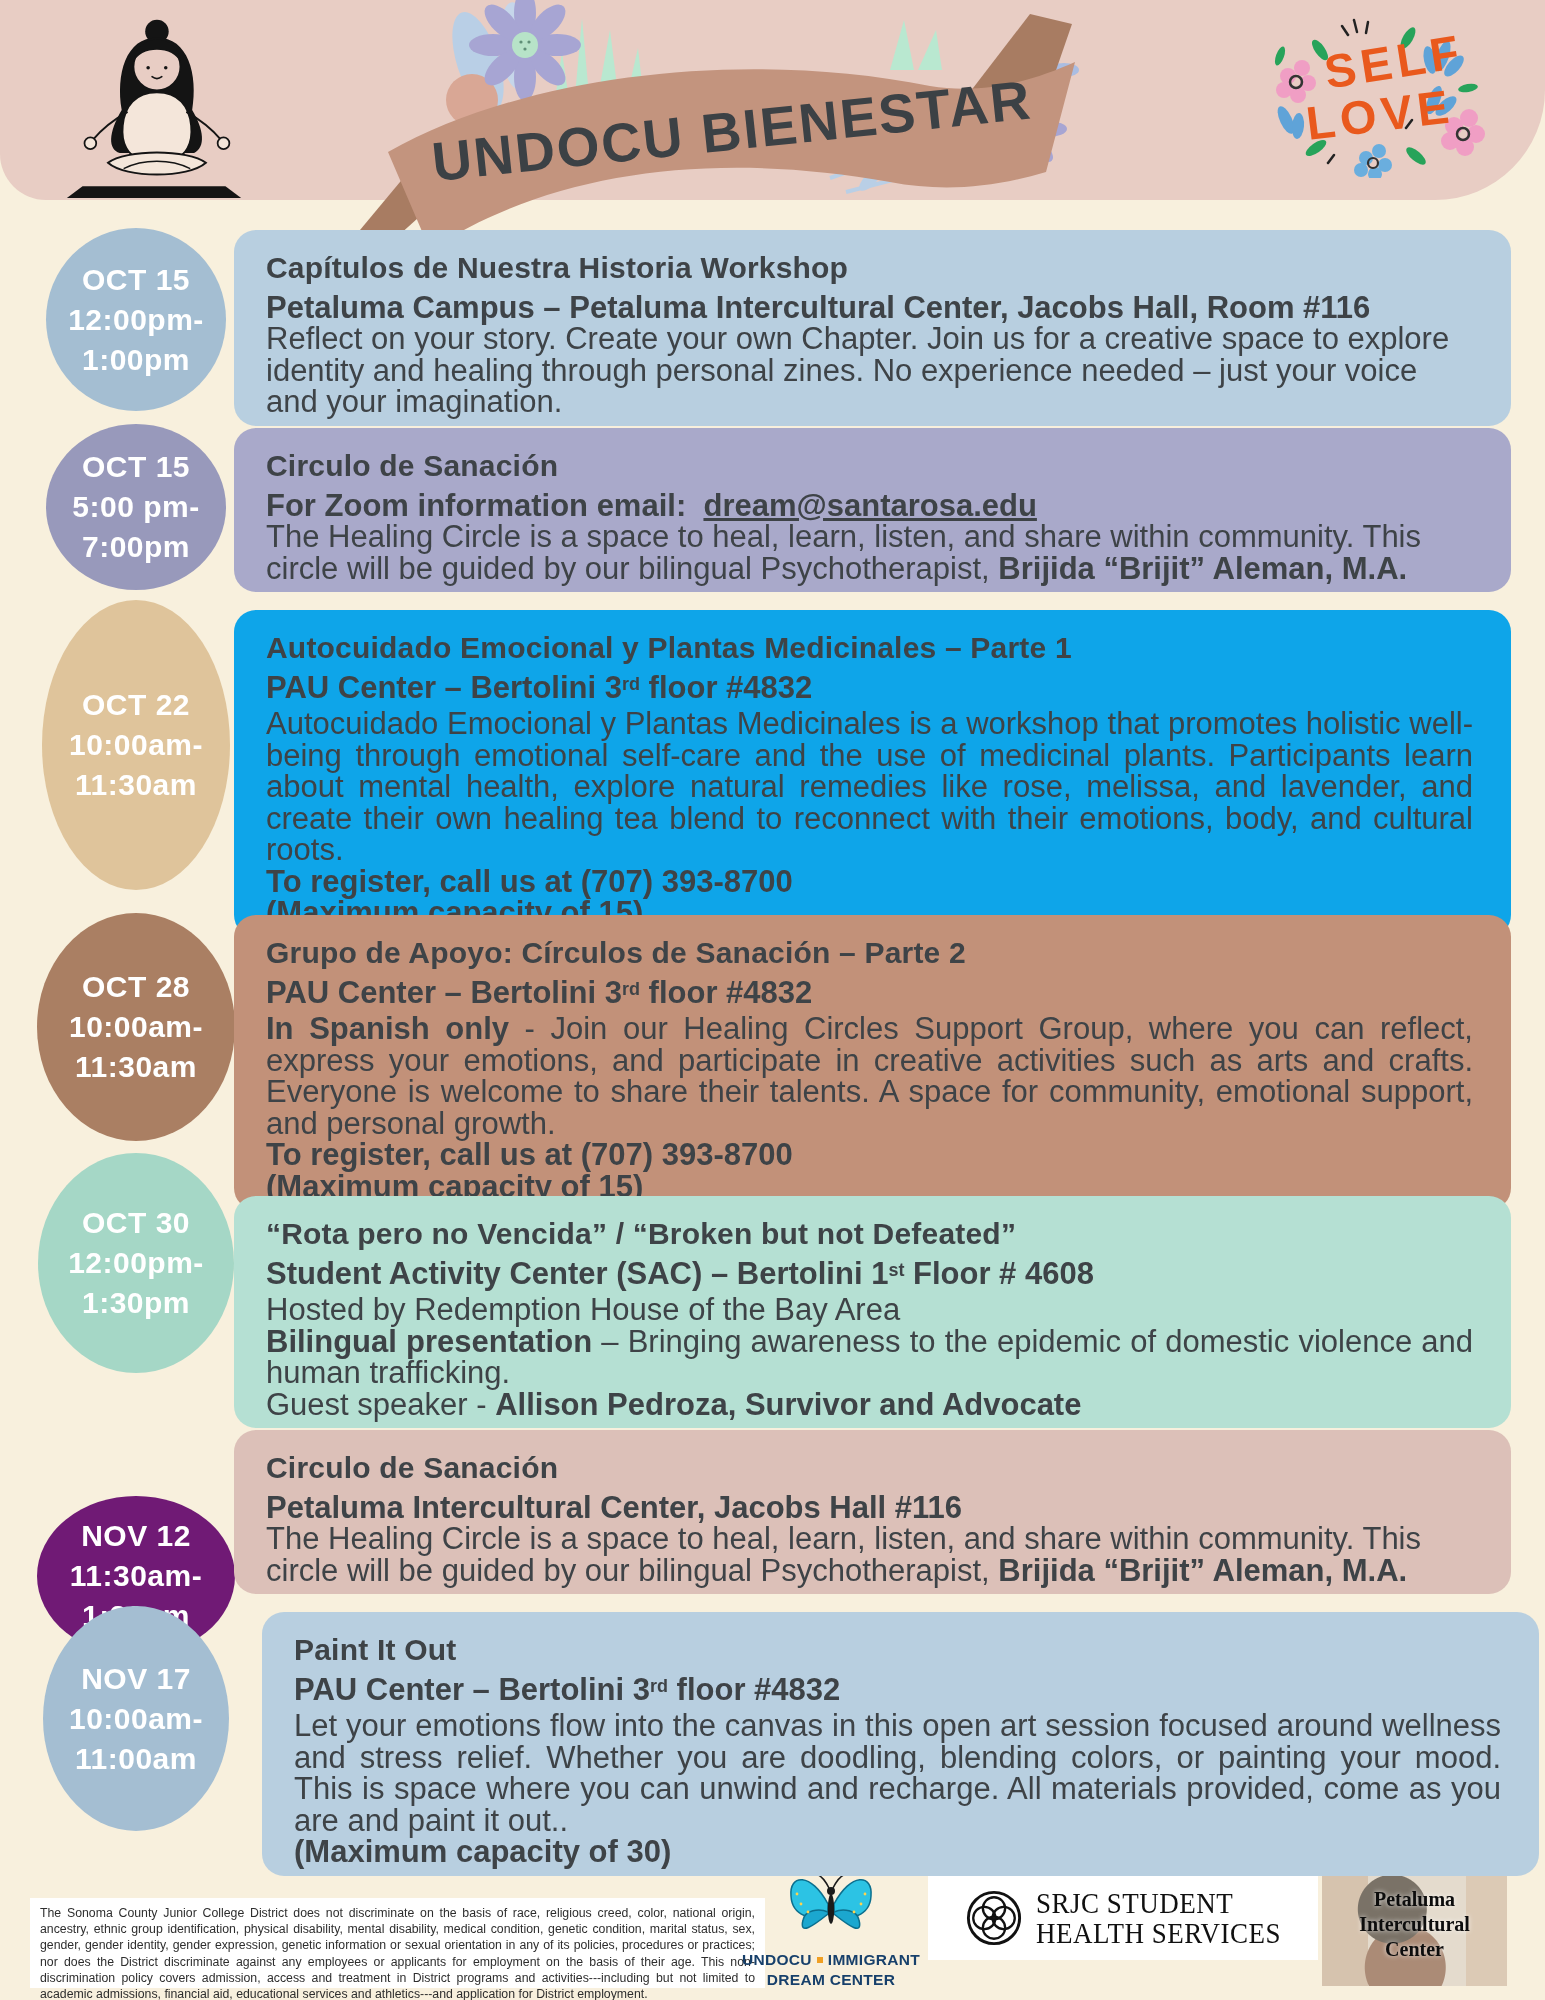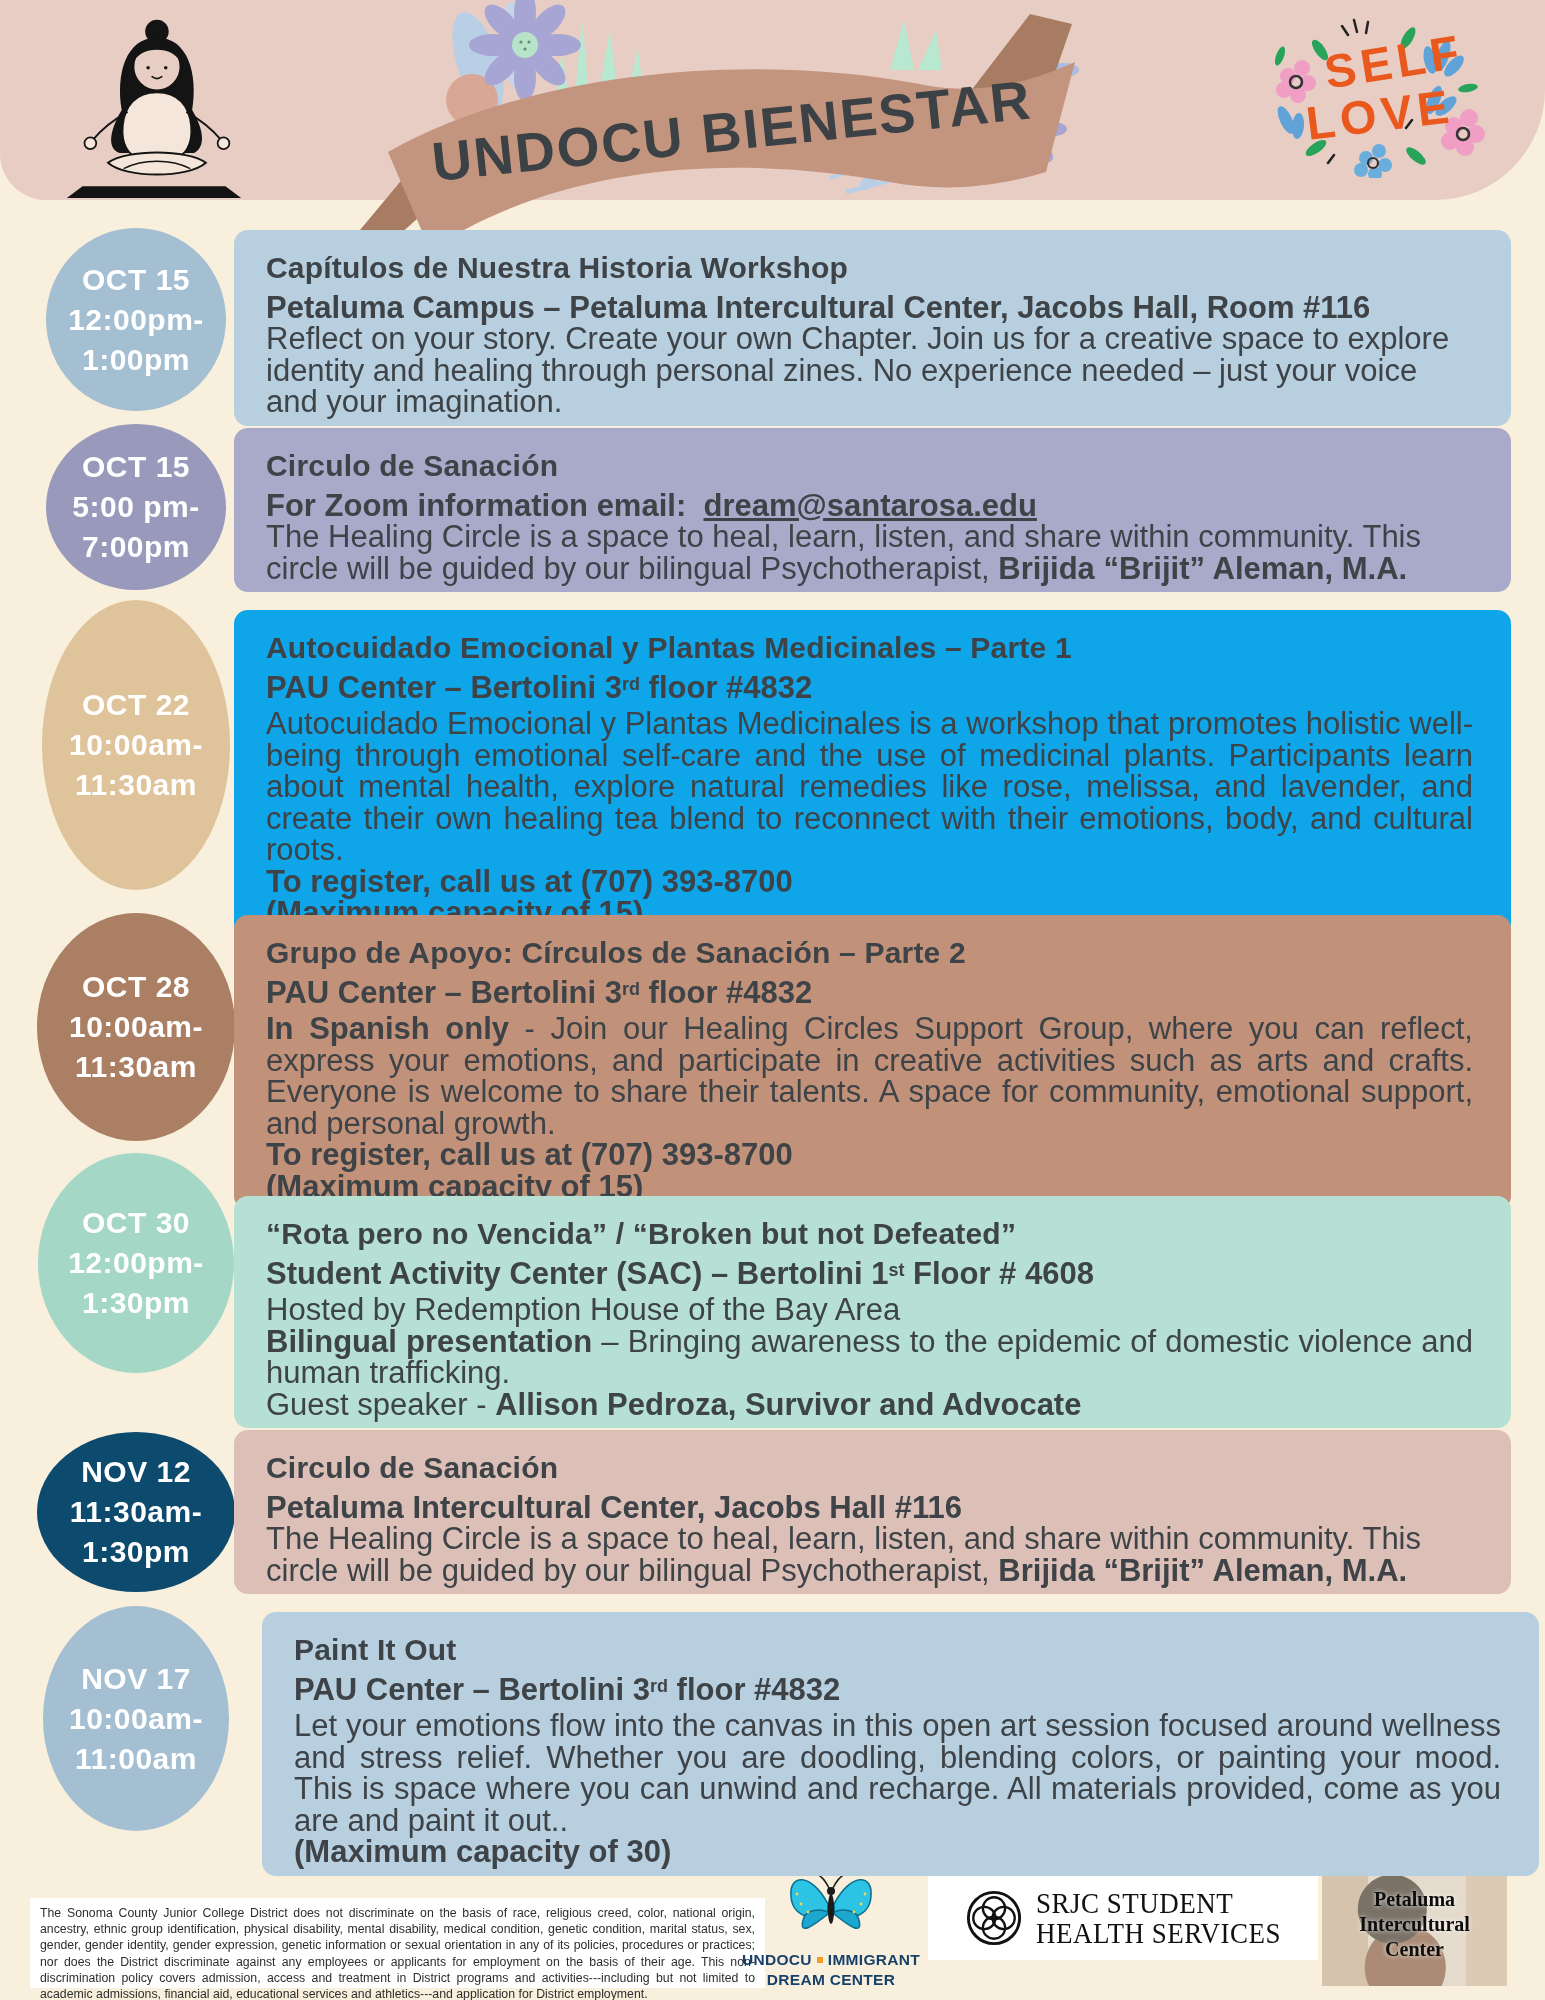--- a/index.html
+++ b/index.html
@@ -26,21 +26,21 @@
   .sl-word.w2 { left:48px; top:83px; transform:rotate(-7deg); }
   .sl-deco { position:absolute; left:0; top:0; width:230px; height:170px; }
   
   .bubble {
     position:absolute; border-radius:50%;
     display:flex; flex-direction:column; justify-content:center; align-items:center;
     color:#ffffff; text-align:center;
   }
   .bubble-line { font-size:30px; line-height:40px; font-weight:700; letter-spacing:.5px; }
   .card {
-    position:absolute; left:234px; width:1277px; border-radius:14px;
+    position:absolute; left:234px; width:1277px; border-radius:22px;
     padding:20px 38px 8px 32px;
   }
   .card-title { font-size:30px; font-weight:800; line-height:1.22; margin-bottom:5px; letter-spacing:.2px; }
   .card-line { font-size:31px; line-height:31.5px; }
   .card-line.justify { text-align:justify; }
   .b { font-weight:700; }
   .u { text-decoration:underline; }
   .sup { font-size:.58em; position:relative; top:-.45em; }
   a.email-link { color:#3e4347; font-weight:700; text-decoration:underline; }
   
@@ -322,21 +322,21 @@
       <div class="bubble-line">12:00pm-</div>
       <div class="bubble-line">1:30pm</div>
     </div>
     <div class="card" style="top: 1196px; min-height: 218px; background: rgb(181, 224, 211);">
       <div class="card-title">“Rota pero no Vencida” / “Broken but not Defeated”</div>
       <div class="card-line"><span class="b">Student Activity Center (SAC) – Bertolini 1</span><span class="b sup">st</span><span class="b"> Floor # 4608</span></div>
       <div class="card-line"><span>Hosted by Redemption House of the Bay Area</span></div>
       <div class="card-line justify"><span class="b">Bilingual presentation</span><span> –  Bringing awareness to the epidemic of domestic violence and human trafficking.</span></div>
       <div class="card-line"><span>Guest speaker - </span><span class="b">Allison Pedroza, Survivor and Advocate</span></div>
     </div>
-    <div class="bubble" style="top: 1432px; height: 160px; width: 198px; left: 37px; background: #0c4a6e;">
+    <div class="bubble" style="top: 1496px; height: 160px; width: 198px; left: 37px; background: #701a75;">
       <div class="bubble-line">NOV 12</div>
       <div class="bubble-line">11:30am-</div>
       <div class="bubble-line">1:30pm</div>
     </div>
     <div class="card" style="top: 1430px; min-height: 161px; background: rgb(220, 192, 184);">
       <div class="card-title">Circulo de Sanación</div>
       <div class="card-line"><span class="b">Petaluma Intercultural Center, Jacobs Hall #116</span></div>
       <div class="card-line"><span>The Healing Circle is a space to heal, learn, listen, and share within community. This circle will be guided by our bilingual Psychotherapist, </span><span class="b">Brijida “Brijit” Aleman, M.A.</span></div>
     </div>
     <div class="bubble" style="top: 1606px; height: 225px; width: 186px; left: 43px; background: rgb(164, 190, 210);">

